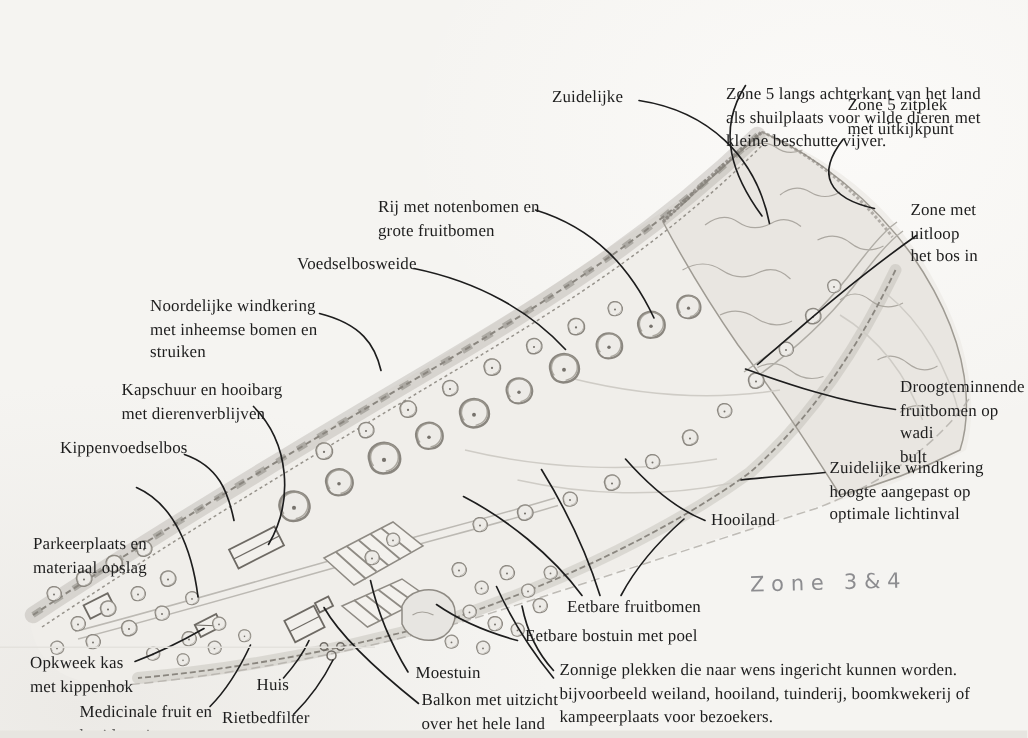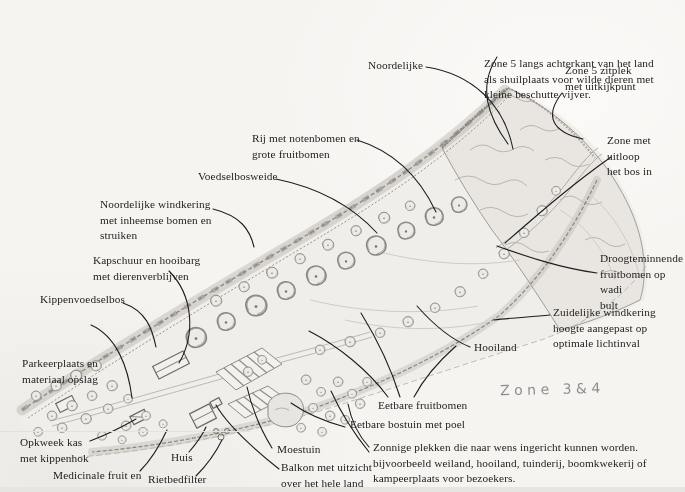--- a/index.html
+++ b/index.html
@@ -227,30 +227,30 @@
     <path d="M 369,452 C 352,431 340,411 331,391"></path>
     <path d="M 369,447 C 357,434 351,419 348,404"></path>
   </g>
 </svg>
 
 <div class="lbl" style="left:484px;top:16px;margin-top:40px;">Zone 5 langs achterkant van het land
 als shuilplaats voor wilde dieren met
 kleine beschutte vijver.</div>
 <div class="lbl" style="left:565px;top:63px;">Zone 5 zitplek
 met uitkijkpunt</div>
-<div class="lbl" style="left:368px;top:58px;">Noordelijke</div>
+<div class="lbl" style="left:368px;top:58px;">Zuidelijke</div>
 <div class="lbl" style="left:252px;top:131px;">Rij met notenbomen en
 grote fruitbomen</div>
 <div class="lbl" style="left:198px;top:169px;">Voedselbosweide</div>
 <div class="lbl" style="left:607px;top:133px;">Zone met uitloop
 het bos in</div>
 <div class="lbl" style="left:100px;top:197px;">Noordelijke windkering
 met inheemse bomen en
 struiken</div>
-<div class="lbl" style="left:81px;top:253px;margin-left:12px;">Kapschuur en hooibarg
+<div class="lbl" style="left:81px;top:253px;">Kapschuur en hooibarg
 met dierenverblijven</div>
 <div class="lbl" style="left:40px;top:292px;">Kippenvoedselbos</div>
 <div class="lbl" style="left:22px;top:315px;margin-top:41px;">Parkeerplaats en
 materiaal opslag</div>
 <div class="lbl" style="left:600px;top:251px;">Droogteminnende
 fruitbomen op wadi
 bult</div>
 <div class="lbl" style="left:553px;top:305px;">Zuidelijke windkering
 hoogte aangepast op
 optimale lichtinval</div>

